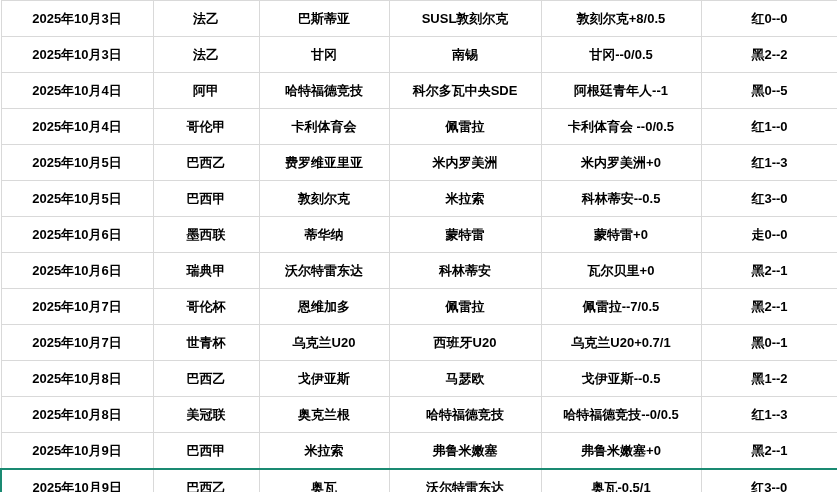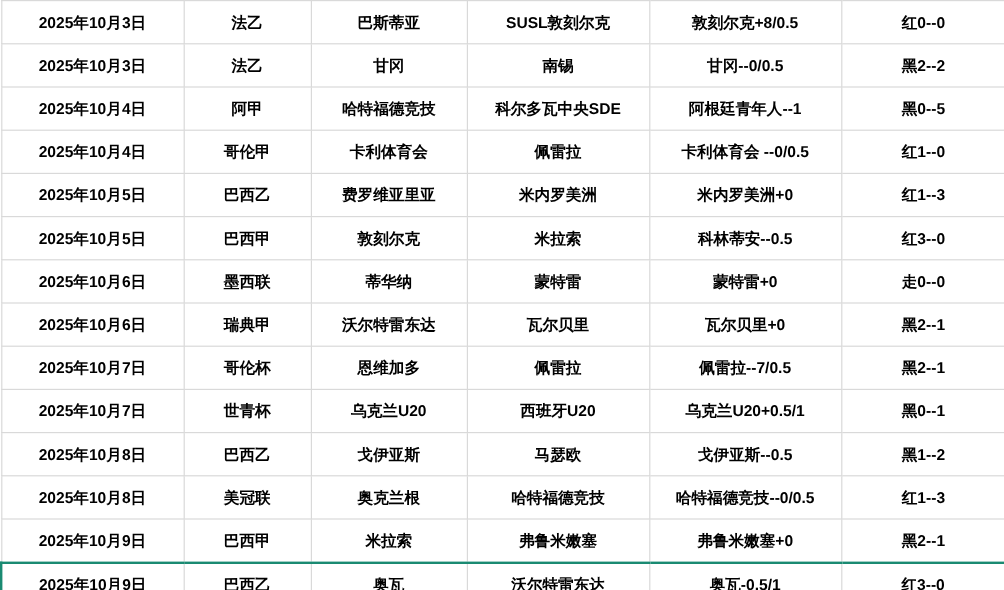--- a/index.html
+++ b/index.html
@@ -127,38 +127,38 @@
         <td class="league">墨西联</td>
         <td class="home">蒂华纳</td>
         <td class="away">蒙特雷</td>
         <td class="odds">蒙特雷+0</td>
         <td class="result res-walk">走0--0</td>
       </tr>
       <tr>
         <td class="date">2025年10月6日</td>
         <td class="league">瑞典甲</td>
         <td class="home">沃尔特雷东达</td>
-        <td class="away">瓦尔贝里</td>
+        <td class="away">科林蒂安</td>
         <td class="odds">瓦尔贝里+0</td>
         <td class="result res-black">黑2--1</td>
       </tr>
       <tr>
         <td class="date">2025年10月7日</td>
         <td class="league">哥伦杯</td>
         <td class="home">恩维加多</td>
         <td class="away">佩雷拉</td>
         <td class="odds">佩雷拉--7/0.5</td>
         <td class="result res-black">黑2--1</td>
       </tr>
       <tr>
         <td class="date">2025年10月7日</td>
         <td class="league">世青杯</td>
         <td class="home">乌克兰U20</td>
         <td class="away">西班牙U20</td>
-        <td class="odds">乌克兰U20+0.5/1</td>
+        <td class="odds">乌克兰U20+0.7/1</td>
         <td class="result res-black">黑0--1</td>
       </tr>
       <tr>
         <td class="date">2025年10月8日</td>
         <td class="league">巴西乙</td>
         <td class="home">戈伊亚斯</td>
         <td class="away">马瑟欧</td>
         <td class="odds">戈伊亚斯--0.5</td>
         <td class="result res-black">黑1--2</td>
       </tr>

